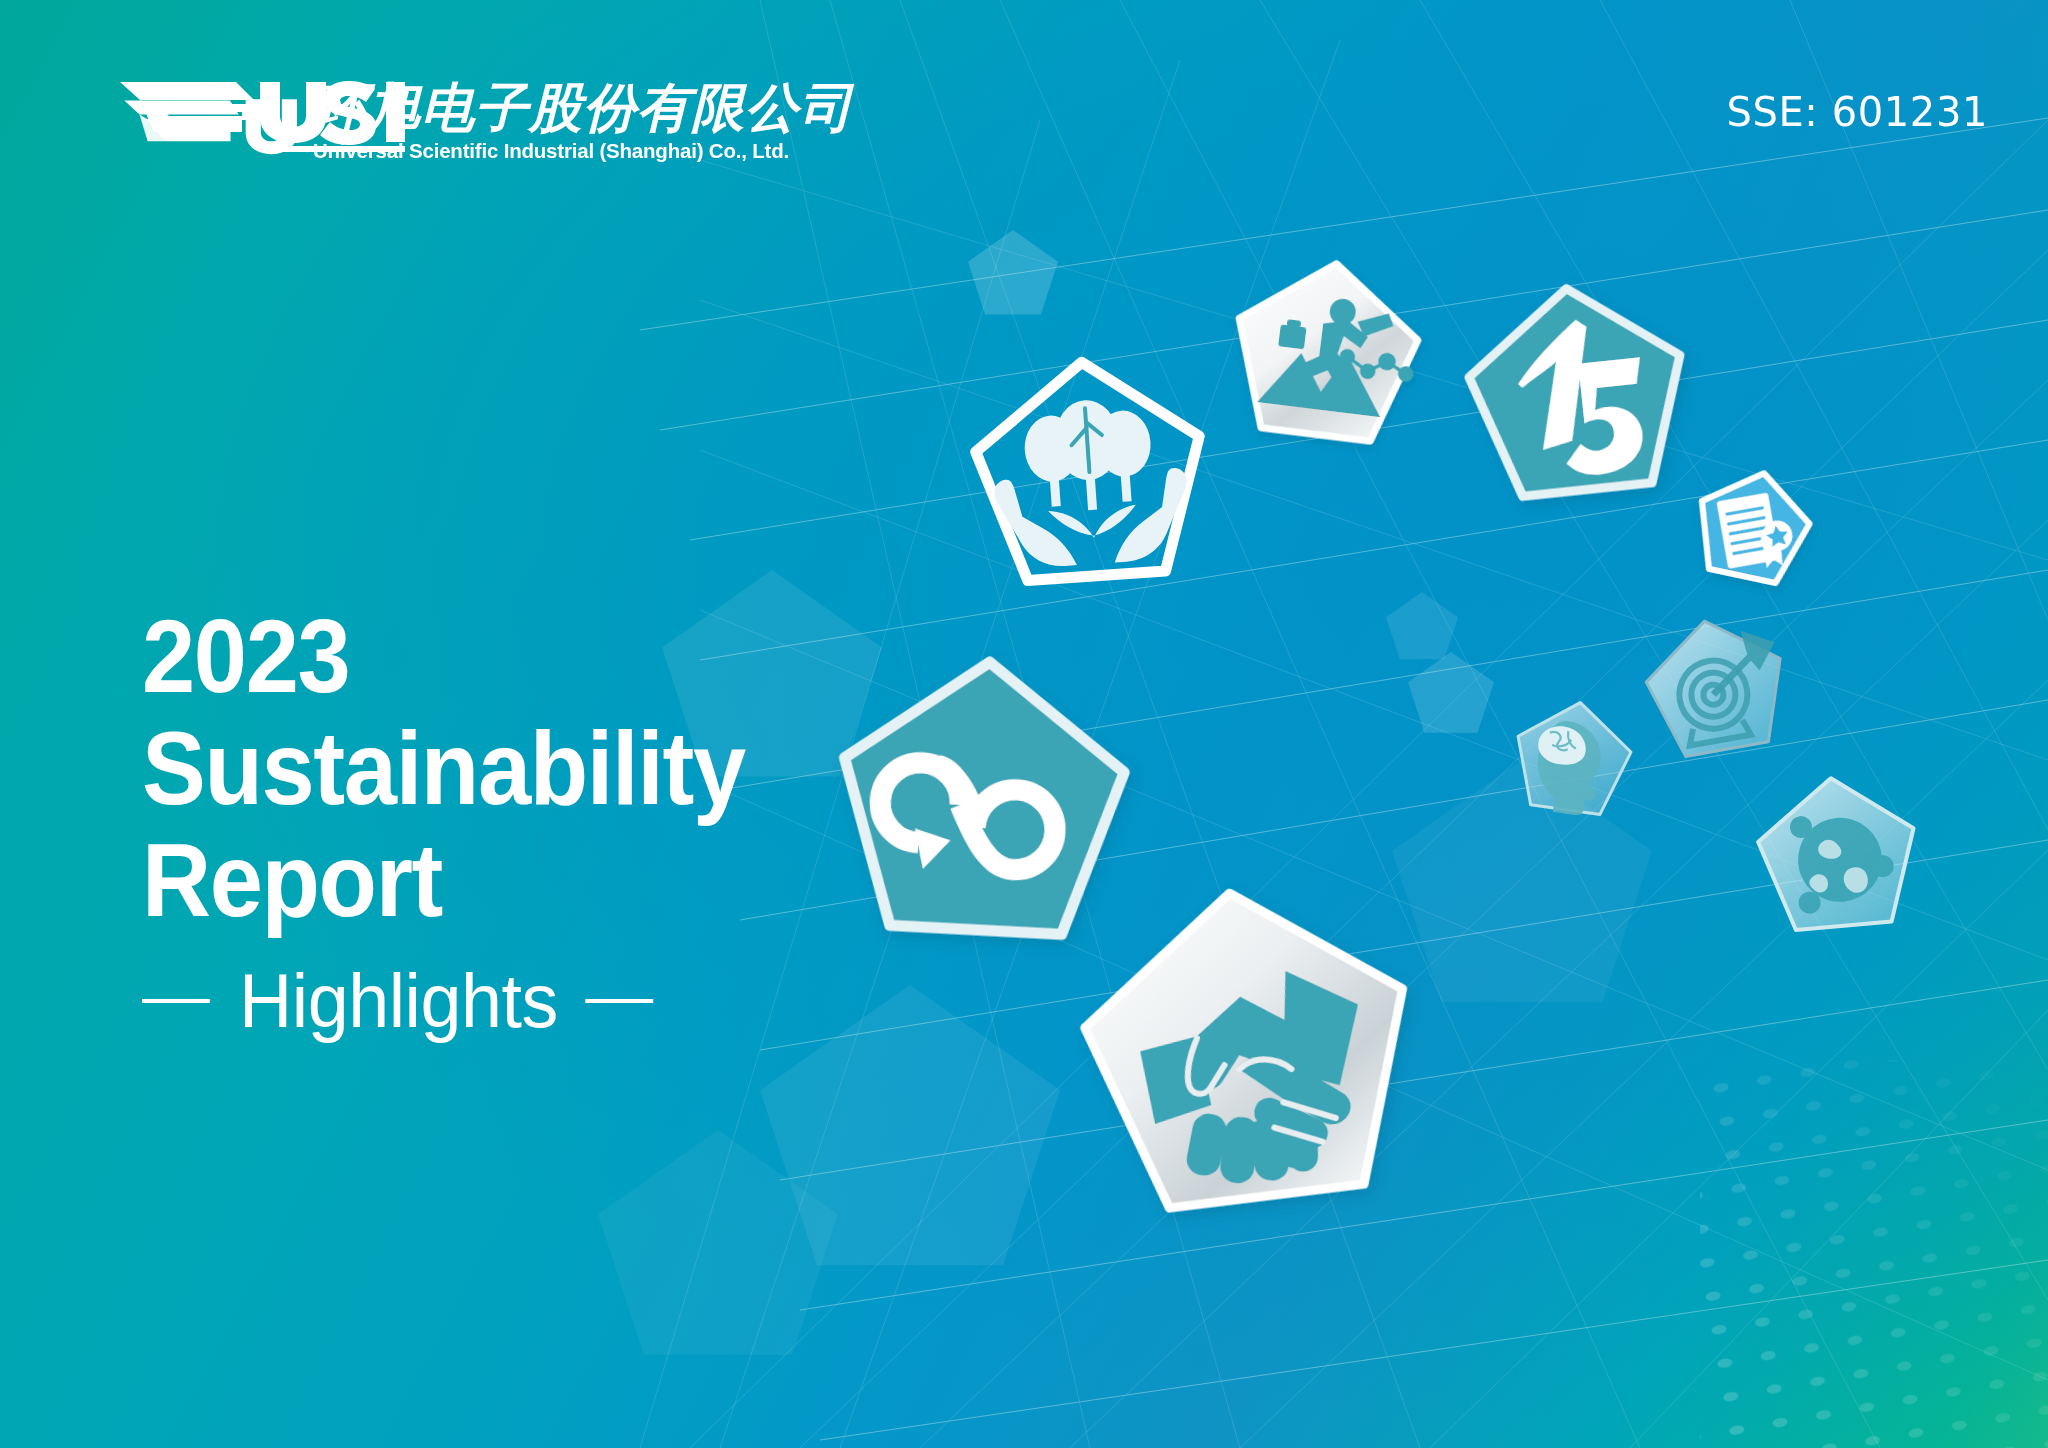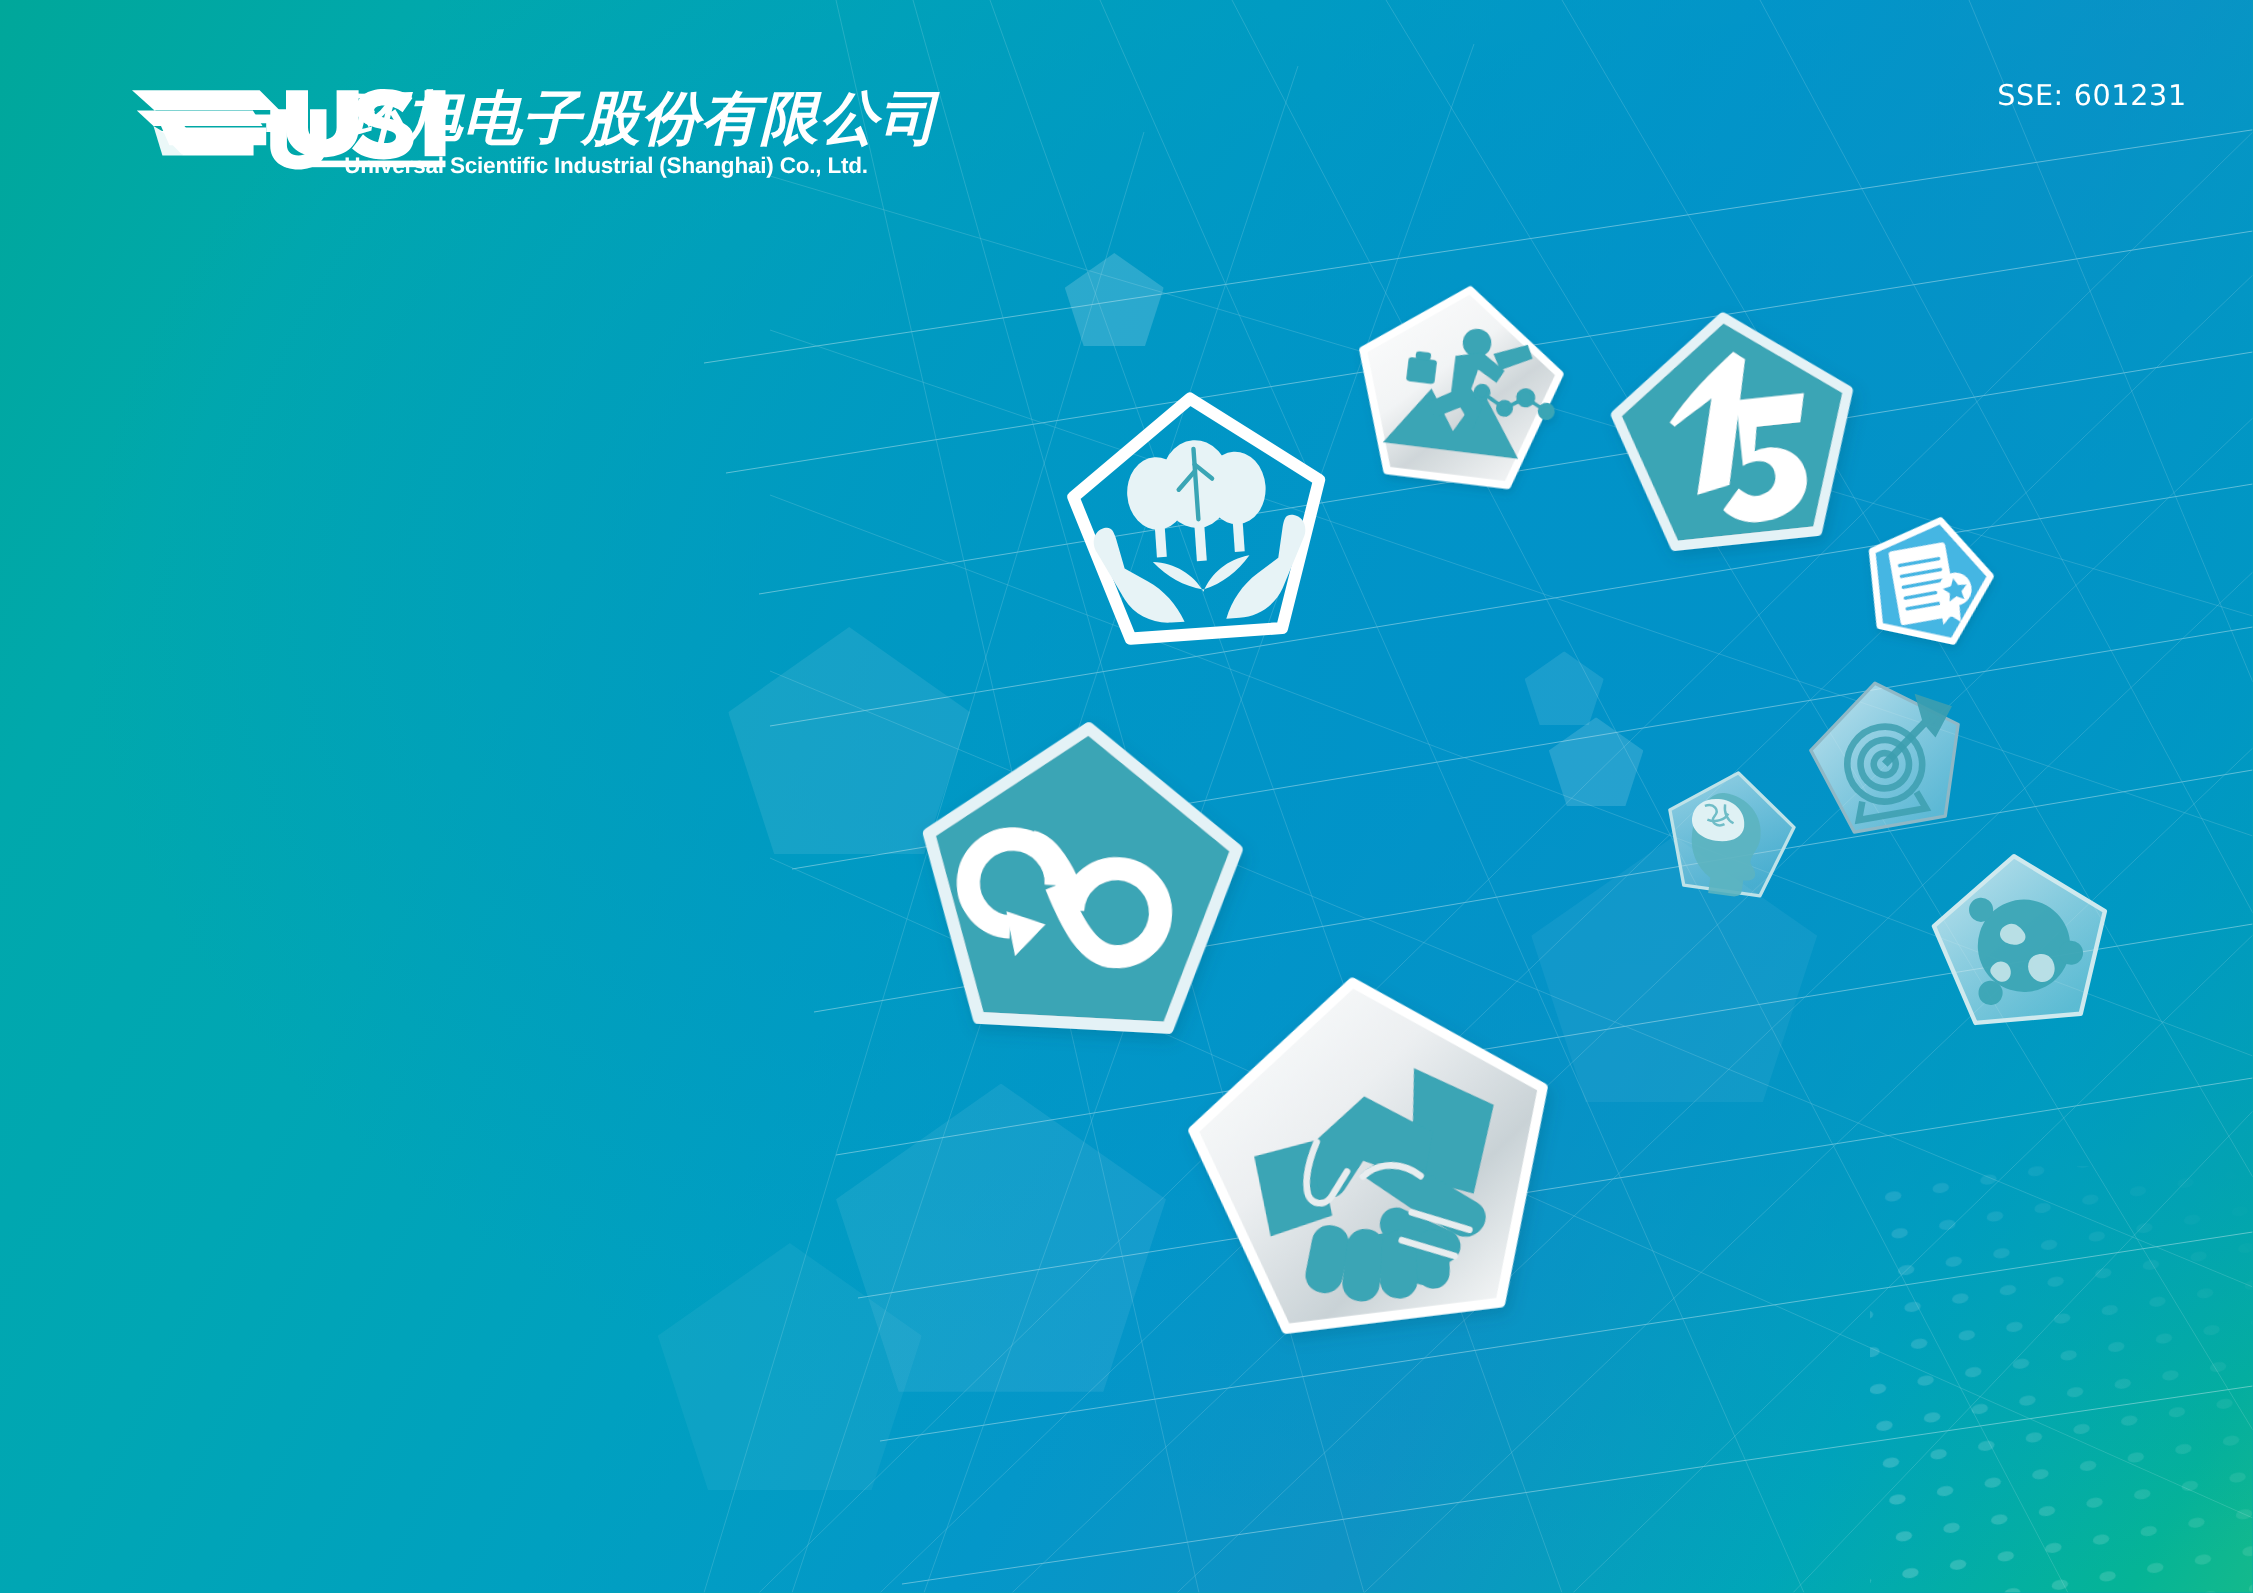--- a/index.html
+++ b/index.html
@@ -53,22 +53,22 @@
     font-size:53px; line-height:56px; color:#ffffff;
     letter-spacing:1px; white-space:nowrap;
   }
   .logo-en {
     font-family:"Liberation Sans", sans-serif;
     font-weight:700; font-size:20.5px; line-height:24px;
     color:#ffffff; letter-spacing:-0.2px; white-space:nowrap;
     margin-top:3px;
   }
   .sse {
-    position:absolute; right:60px; top:72px;
-    color:#ffffff; font-size:26px; letter-spacing:.6px;
+    position:absolute; right:60px; top:89px;
+    color:#ffffff; font-size:40px; letter-spacing:.6px;
     font-family:"DejaVu Sans", sans-serif; font-weight:400;
   }
 
   
   .title-block { position:absolute; left:142px; top:600px; width:820px; }
   .title {
     color:#ffffff; font-weight:700;
     font-size:104px; line-height:112px;
     letter-spacing:-1.5px;
     transform:scaleX(.92); transform-origin:left center;
@@ -195,20 +195,30 @@
                  0-11 10-18 25-18 11 0 20 3 26 8 l-9 13 c-5-4-11-6-17-6 -6 0-9 2-9 5
                  0 4 5 5 14 7 14 3 22 8 22 18 0 12-11 19-27 19 -13 0-23-4-29-10 z"></path>
         <rect x="268" y="8" width="19" height="60"></rect>
         <rect x="142" y="72" width="145" height="6"></rect>
       </g>
     </svg>
 
     <div class="sse">SSE: 601231</div>
   </div>
 
+  <div class="title-block">
+    <div class="title">2023
+Sustainability
+Report</div>
+    <div class="sub-row">
+      <span class="rule rule-left"></span>
+      <span class="subtitle">Highlights</span>
+      <span class="rule rule-right"></span>
+    </div>
+  </div>
 
   <svg style="position:absolute;left:0;top:0;width:2048px;height:1448px;" viewBox="0 0 2048 1448">
     <defs>
       <linearGradient id="silver" x1="0" y1="0" x2="1" y2="1">
         <stop offset="0%" stop-color="#ffffff"></stop>
         <stop offset="42%" stop-color="#f2f4f5"></stop>
         <stop offset="62%" stop-color="#cfd6d9"></stop>
         <stop offset="100%" stop-color="#ffffff"></stop>
       </linearGradient>
       <linearGradient id="silver2" x1="0.1" y1="0" x2="0.9" y2="1">

